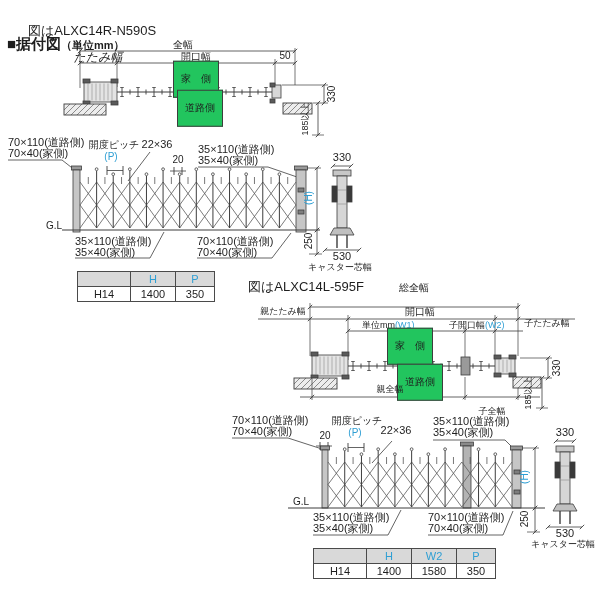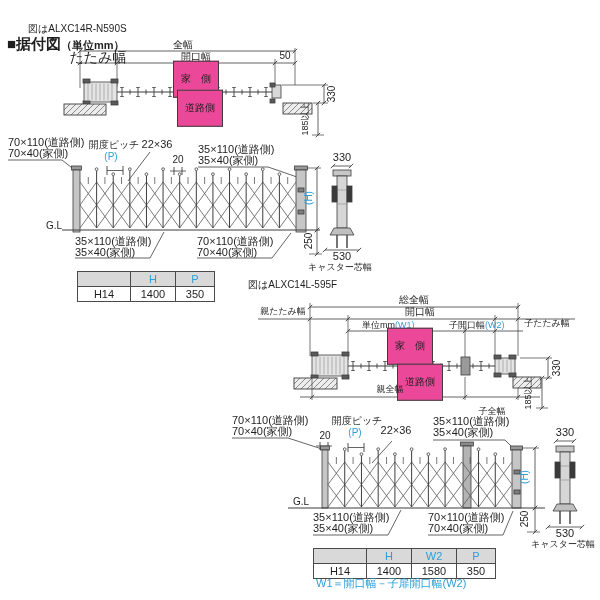--- a/index.html
+++ b/index.html
@@ -4,23 +4,23 @@
 <style>
   html,body{margin:0;padding:0;background:#fff;}
   .canvas{position:relative;width:600px;height:600px;background:#fff;overflow:hidden;
           font-family:"Liberation Sans","DejaVu Sans",sans-serif;color:#1e1e1e;}
   svg{position:absolute;left:0;top:0;}
   .lbl{position:absolute;white-space:nowrap;line-height:1.05;color:#1e1e1e;}
   .c{transform:translate(-50%,-50%);}
   .vert{transform:translate(-50%,-50%) rotate(-90deg);}
   .cyan{color:#2f9fd4;}
   .b{font-weight:bold;}
-  .s8{font-size:14px;}.s9{font-size:9px;}.s10{font-size:10px;}.s11{font-size:11px;}
-  .s12{font-size:10px;}.s15{font-size:15px;margin-top:32px;}
-  .boxed{border:1px solid #3d3d3d;padding:12px 7px;background:#ec4899;}
+  .s8{font-size:12px;font-style:italic;}.s9{font-size:9px;}.s10{font-size:10px;}.s11{font-size:11px;}
+  .s12{font-size:13px;}.s15{font-size:15px;margin-top:32px;}
+  .boxed{border:1px solid #3d3d3d;padding:12px 7px;background:#22c55e;}
   .dimtable{position:absolute;border-collapse:collapse;font-size:11px;text-align:center;}
   .dimtable td{border:1px solid #4a4a4a;height:14px;padding:0 3px;min-width:30px;}
   .dimtable td.hd{background:#d9d9d9;color:#2f9fd4;}
 </style>
 </head>
 <body>
 
 <div class="canvas">
 
   <svg id="draw" width="600" height="600">
@@ -507,21 +507,21 @@
     <tr>
       <td>H14</td>
       <td>1400</td>
       <td>350</td>
     </tr>
   </tbody>
     </table>
 
   <span class="lbl s12" style="left:248px;top:280px">図はALXC14L-595F</span>
 
-  <span class="lbl s10 c" style="left:414px;top:300px">総全幅</span>
+  <span class="lbl s10 c" style="left:414px;top:288px">総全幅</span>
   <span class="lbl s9 c" style="left:283px;top:312px">親たたみ幅</span>
   <span class="lbl s10 c" style="left:420px;top:312px">開口幅</span>
   <span class="lbl s9 c" style="left:547px;top:324px">子たたみ幅</span>
   <span class="lbl s9" style="left:362px;top:321px"><span>単位mm</span><span class="cyan">(W1)</span></span>
   <span class="lbl s9" style="left:449px;top:321px"><span>子開口幅</span><span class="cyan">(W2)</span></span>
   <span class="lbl s10 c boxed" style="left:410px;top:346px">家　側</span>
   <span class="lbl s10 c boxed" style="left:420px;top:382px">道路側</span>
   <span class="lbl s9 c" style="left:390px;top:390px">親全幅</span>
   <span class="lbl s9 c" style="left:492px;top:412px">子全幅</span>
   <span class="lbl s10 vert" style="left:557px;top:368px">330</span>
@@ -556,15 +556,14 @@
     </tr>
     <tr>
       <td>H14</td>
       <td>1400</td>
       <td>1580</td>
       <td>350</td>
     </tr>
   </tbody>
     </table>
 
-  <span class="lbl s11 cyan" style="left:316px;top:578px">W1＝開口幅－子扉開口幅(W2)</span>
 
 </div>
 
 </body></html>

